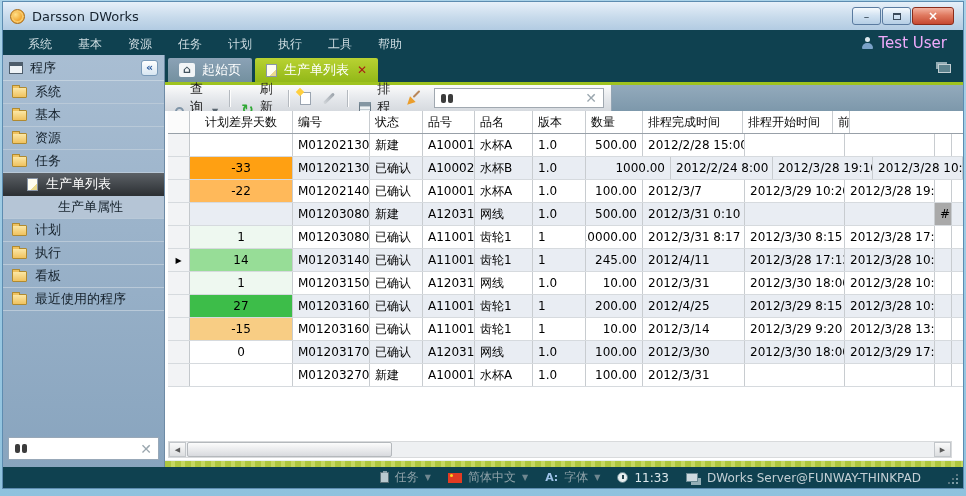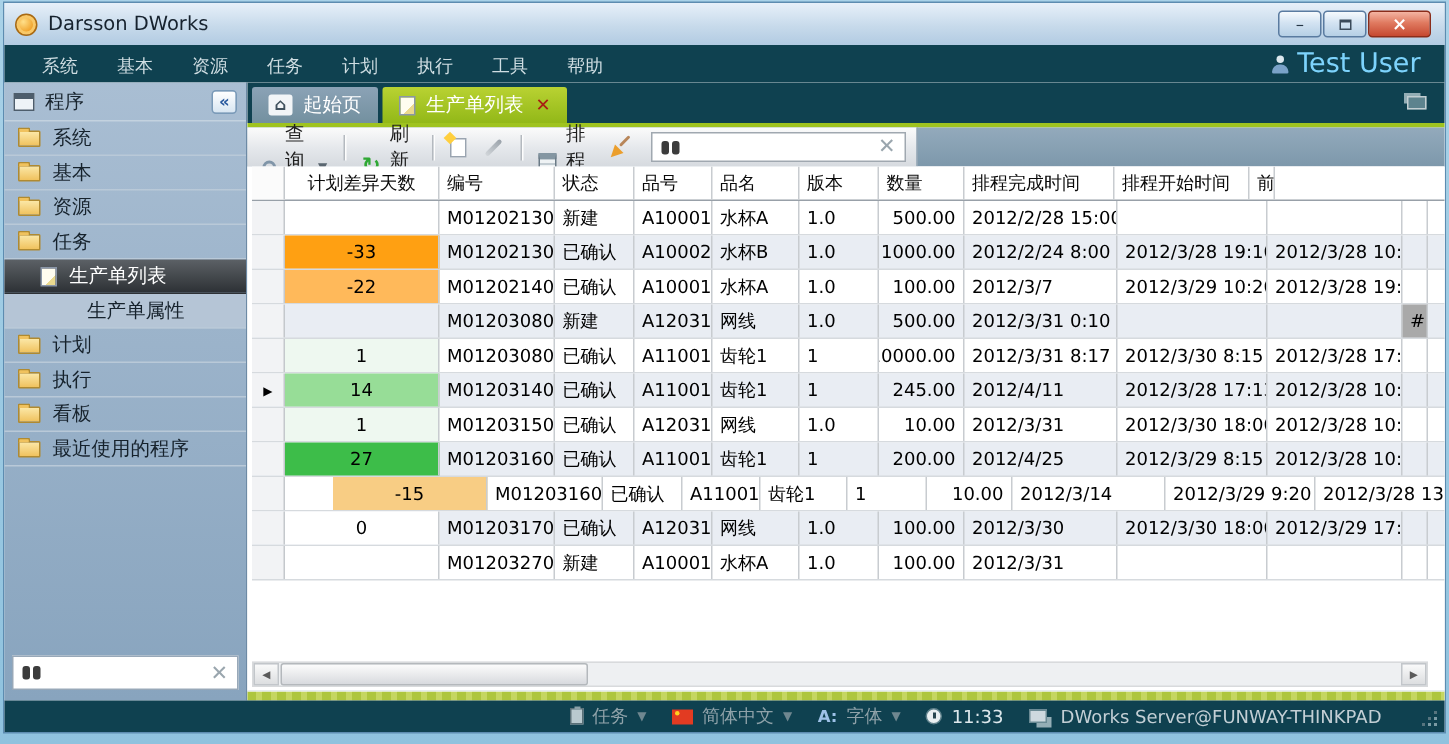--- a/index.html
+++ b/index.html
@@ -13,21 +13,21 @@
   .gear{width:15px;height:15px;border-radius:50%;background:radial-gradient(circle at 35% 35%,#ffe08a,#f0a22a 60%,#d07a12);border:1px solid #a86a14;box-shadow:inset 0 0 0 2px #f8c868;}
   .title{font-size:13px;color:#16222e;}
   .winbtns{margin-left:auto;display:flex;gap:1px;padding-right:2px;}
   .wbtn{width:29px;height:18px;border:1px solid #5d7fa0;border:1px solid #5a7ba0;border-radius:3px;background:linear-gradient(#f6fafd,#d3e3f2 45%,#b6cfe5);display:flex;align-items:center;justify-content:center;font-size:11px;color:#26respond;color:#263646;line-height:1;}
   .wbtn .maxbox{width:8px;height:7px;border:1px solid #3a4a5a;border-top-width:2px;background:transparent;}
   .wbtn.close{width:42px;background:linear-gradient(#f4b4a2,#e07a60 45%,#c64830);border-color:#8a2c1a;color:#fff;font-weight:bold;font-size:12px;}
 
   
   .menubar{height:25px;background:#0f4150;display:flex;align-items:center;padding:0 12px;flex:none;}
   .menu-item{color:#cfdde2;font-size:12px;padding:0 13px;cursor:default;}
-  .user-box{margin-left:auto;display:flex;align-items:center;gap:6px;color:#7dd3fc;font-size:18px;padding-right:4px;}
+  .user-box{margin-left:auto;display:flex;align-items:center;gap:6px;color:#f0abfc;font-size:15px;padding-right:4px;}
   .ic-person{position:relative;width:11px;height:12px;}
   .ic-person::before{content:"";position:absolute;left:3px;top:0;width:5px;height:5px;border-radius:50%;background:#dde8ee;}
   .ic-person::after{content:"";position:absolute;left:0;bottom:0;width:11px;height:6px;border-radius:5px 5px 1px 1px;background:#7aa2c8;}
 
   
   .bodyrow{flex:1;display:flex;min-height:0;}
 
   
   .sidebar{width:162px;flex:none;background:linear-gradient(180deg,#a9bed3,#88a4be);display:flex;flex-direction:column;border-right:1px solid #6d8aa5;}
   .side-header{height:26px;flex:none;display:flex;align-items:center;gap:7px;padding:0 6px;border-bottom:1px solid #c3d2df;font-size:13px;color:#18242e;}
@@ -280,21 +280,21 @@
                 <span class="cell" style="width: 17px; justify-content: flex-start;"></span>
               </div>
               <div class="gr even">
                 <span class="ind"></span>
                 <span class="cell" style="width: 103px; justify-content: center; background: rgb(255, 160, 18);">-33</span>
                 <span class="cell" style="width: 77px; justify-content: flex-start;">M012021302</span>
                 <span class="cell" style="width: 53px; justify-content: flex-start;">已确认</span>
                 <span class="cell" style="width: 52px; justify-content: flex-start;">A10002</span>
                 <span class="cell" style="width: 58px; justify-content: flex-start;">水杯B</span>
                 <span class="cell" style="width: 53px; justify-content: flex-start;">1.0</span>
-                <span class="cell" style="width: 57px; justify-content: flex-end;">1000.00</span>
+                <span class="cell" style="width: 57px; justify-content: flex-end; margin-left: 28px;">1000.00</span>
                 <span class="cell" style="width: 102px; justify-content: flex-start;">2012/2/24 8:00</span>
                 <span class="cell" style="width: 100px; justify-content: flex-start;">2012/3/28 19:10</span>
                 <span class="cell" style="width: 90px; justify-content: flex-start;">2012/3/28 10:52</span>
                 <span class="cell" style="width: 17px; justify-content: flex-start;"></span>
               </div>
               <div class="gr">
                 <span class="ind"></span>
                 <span class="cell" style="width: 103px; justify-content: center; background: rgb(255, 185, 90);">-22</span>
                 <span class="cell" style="width: 77px; justify-content: flex-start;">M012021401</span>
                 <span class="cell" style="width: 53px; justify-content: flex-start;">已确认</span>
@@ -372,21 +372,21 @@
                 <span class="cell" style="width: 58px; justify-content: flex-start;">齿轮1</span>
                 <span class="cell" style="width: 53px; justify-content: flex-start;">1</span>
                 <span class="cell" style="width: 57px; justify-content: flex-end;">200.00</span>
                 <span class="cell" style="width: 102px; justify-content: flex-start;">2012/4/25</span>
                 <span class="cell" style="width: 100px; justify-content: flex-start;">2012/3/29 8:15</span>
                 <span class="cell" style="width: 90px; justify-content: flex-start;">2012/3/28 10:52</span>
                 <span class="cell" style="width: 17px; justify-content: flex-start;"></span>
               </div>
               <div class="gr">
                 <span class="ind"></span>
-                <span class="cell" style="width: 103px; justify-content: center; background: rgb(248, 205, 132); margin-left: 32px;">-15</span>
+                <span class="cell" style="width: 103px; justify-content: center; background: rgb(248, 205, 132);">-15</span>
                 <span class="cell" style="width: 77px; justify-content: flex-start;">M012031602</span>
                 <span class="cell" style="width: 53px; justify-content: flex-start;">已确认</span>
                 <span class="cell" style="width: 52px; justify-content: flex-start;">A11001</span>
                 <span class="cell" style="width: 58px; justify-content: flex-start;">齿轮1</span>
                 <span class="cell" style="width: 53px; justify-content: flex-start;">1</span>
                 <span class="cell" style="width: 57px; justify-content: flex-end;">10.00</span>
                 <span class="cell" style="width: 102px; justify-content: flex-start;">2012/3/14</span>
                 <span class="cell" style="width: 100px; justify-content: flex-start;">2012/3/29 9:20</span>
                 <span class="cell" style="width: 90px; justify-content: flex-start;">2012/3/28 13:40</span>
                 <span class="cell" style="width: 17px; justify-content: flex-start;"></span>

